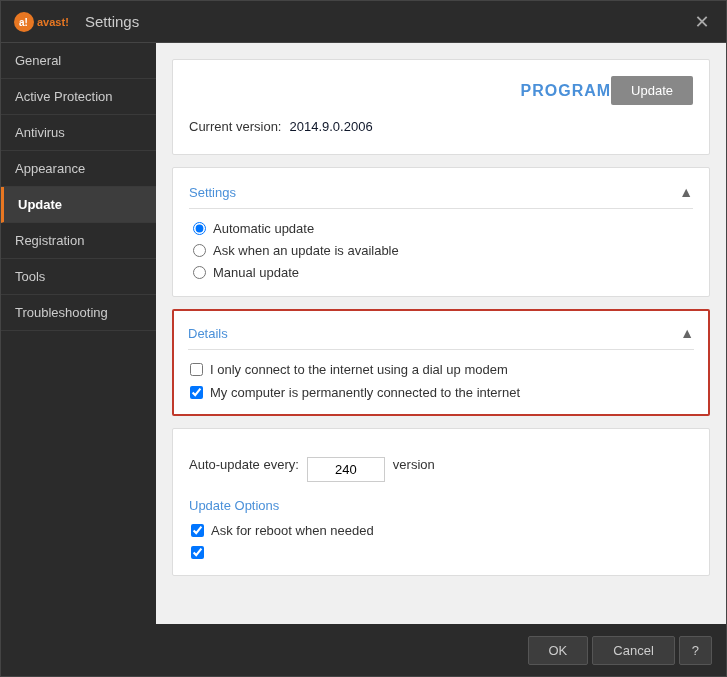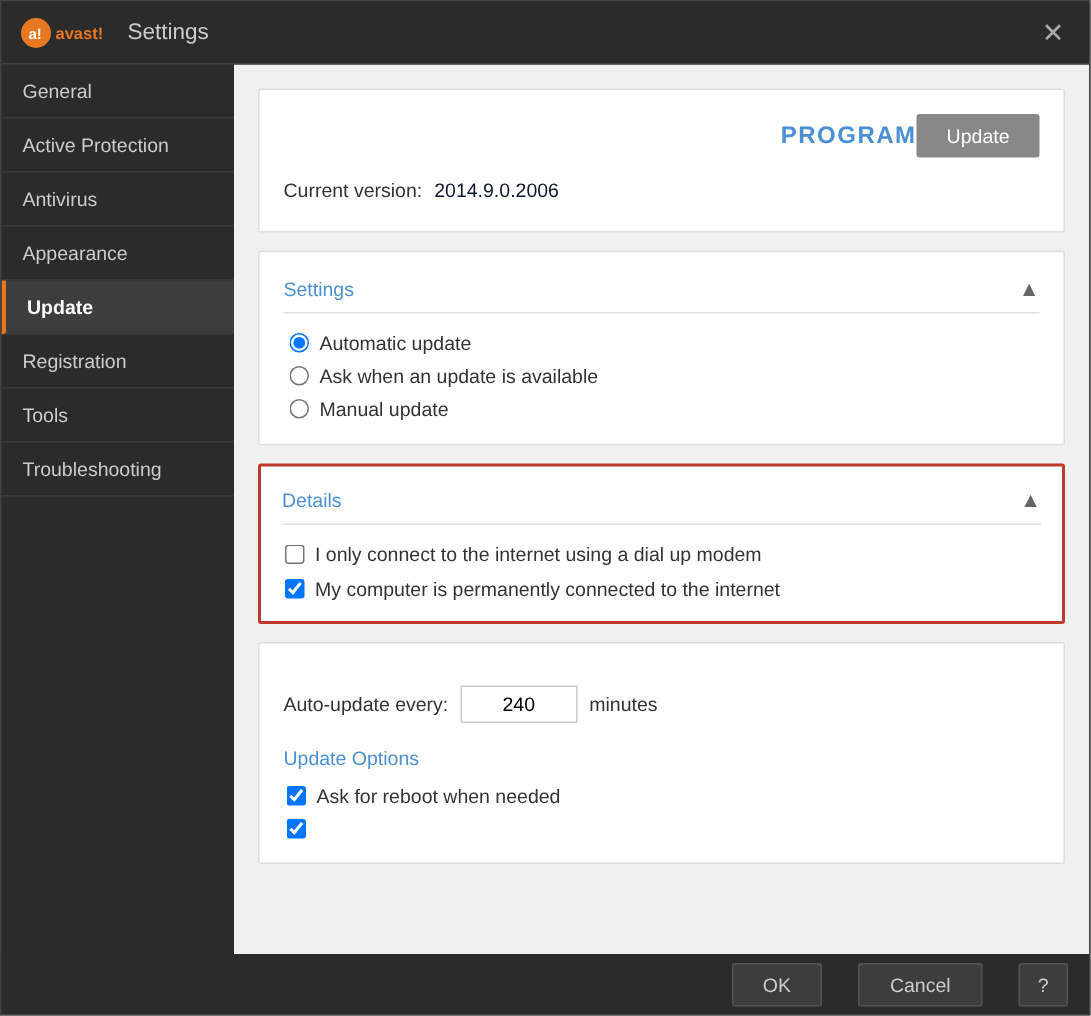--- a/index.html
+++ b/index.html
@@ -172,21 +172,21 @@
       display: flex;
       align-items: center;
       gap: 7px;
       font-size: 13px;
       color: #333;
       cursor: pointer;
     }
     .checkbox-item input[type="checkbox"] { cursor: pointer; }
     .auto-update-row {
       display: flex;
-      align-items: center;
+      align-items: flex-start;
       gap: 8px;
       margin-top: 12px;
       font-size: 13px;
       color: #333;
     }
     .auto-update-input {
       width: 78px;
       border: 1px solid #ccc;
       padding: 4px 6px;
       text-align: center;
@@ -202,22 +202,22 @@
     }
     .update-options-checkboxes {
       margin-top: 10px;
     }
     .footer-bar {
       background: #2b2b2b;
       display: flex;
       justify-content: flex-end;
       align-items: center;
       padding: 10px 14px;
-      gap: 24px;
-      height: 40px;
+      gap: 4px;
+      height: 52px;
     }
     .footer-btn {
       padding: 6px 20px;
       font-size: 13px;
       cursor: pointer;
       border-radius: 2px;
       border: 1px solid #555;
       background: #3d3d3d;
       color: #ccc;
     }
@@ -326,21 +326,21 @@
             <input type="checkbox" checked="" style="">
             <span>My computer is permanently connected to the internet</span>
           </label>
         </div>
       </div>
 
       <div class="card">
         <div class="auto-update-row">
           <span>Auto-update every:</span>
           <input class="auto-update-input" type="text" value="240" style="">
-          <span>minutes</span>
+          <span>version</span>
         </div>
         <div class="update-options-checkboxes">
           <a class="update-options-link">Update Options</a>
           <div class="checkbox-group" style="margin-top: 10px;">
             <label class="checkbox-item">
               <input type="checkbox" checked="" style="">
               <span>Ask for reboot when needed</span>
             </label>
             <label class="checkbox-item">
               <input type="checkbox" checked="" style="">

